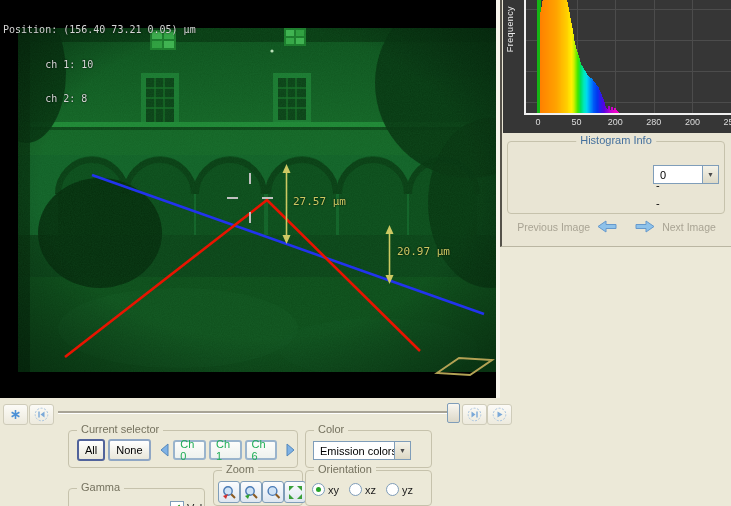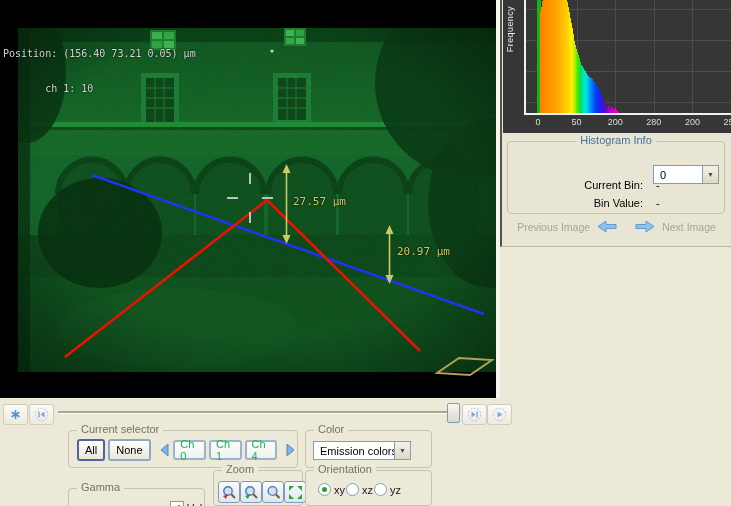--- a/index.html
+++ b/index.html
@@ -4,21 +4,21 @@
 <style>
   html,body{margin:0;padding:0;}
   #app{position:relative;width:731px;height:506px;background:#ece9d8;overflow:hidden;
        font-family:"Liberation Sans",sans-serif;font-size:11px;color:#1a1a1a;}
 
   
   #viewer{position:absolute;left:0;top:0;width:496px;height:398px;background:#000;overflow:hidden;}
   #scene{position:absolute;left:18px;top:28px;width:478px;height:344px;}
   #overlay-svg{position:absolute;left:0;top:0;width:496px;height:398px;pointer-events:none;}
   #readout{position:absolute;left:3px;top:1px;font-family:"DejaVu Sans Mono",monospace;
-           font-size:10px;line-height:11.5px;color:#d6d6d6;white-space:pre;text-shadow:0 0 2px #000;margin-top:24px;}
+           font-size:10px;line-height:11.5px;color:#d6d6d6;white-space:pre;text-shadow:0 0 2px #000;}
   .measure-label{position:absolute;font-family:"DejaVu Sans Mono",monospace;font-size:11px;
                  color:#cdc963;text-shadow:0 0 2px #000;}
   #splitter{position:absolute;left:496px;top:0;width:4px;height:398px;background:#f7f5ec;}
 
   
   #right-panel{position:absolute;left:500px;top:0;width:231px;height:247px;background:#e9e5d4;
                border-left:2px solid #55524a;border-bottom:1px solid #bab6a2;box-sizing:border-box;}
   #chart{position:absolute;left:1px;top:0;width:228px;height:133px;background:#363636;overflow:hidden;}
   .gridline{position:absolute;background:#4c4c4c;z-index:1;}
   .axis{position:absolute;background:#f0f0f0;z-index:3;}
@@ -179,20 +179,21 @@
         <polygon points="389.5,225 385.5,234 393.5,234" stroke="none"></polygon>
         <polygon points="389.5,284 385.5,275 393.5,275" stroke="none"></polygon>
       </g>
 
       <polygon points="437,373 459,358 492,360 470,375" fill="none" stroke="#b3a254" stroke-width="2"></polygon>
     </svg>
 
     <div id="readout">
       <div>Position: (156.40 73.21 0.05) μm</div>
       <div>       ch 1: 10</div>
+      <div>       ch 2: 8</div>
     </div>
 
     <div class="measure-label" style="left:293px;top:195px;">27.57 μm</div>
     <div class="measure-label" style="left:397px;top:245px;">20.97 μm</div>
   </div>
 
   <div id="splitter"></div>
 
   <div id="right-panel">
     <div id="chart">
@@ -397,25 +398,23 @@
 
     <div id="hist-info" class="groupbox">
       <span class="gb-title">Histogram Info</span>
       <div class="hi-row" style="top:13px;">
         <div class="dropdown" id="cc-dd" style="top:10px;">
           <span class="dd-text">0</span>
           <span class="dd-btn">▼</span>
         </div>
       </div>
       <div class="hi-row" style="top:35px;">
-        <span class="hi-label">Current Bin:</span>
         <span class="hi-value">-</span>
       </div>
       <div class="hi-row" style="top:53px;">
-        <span class="hi-label">Bin Value:</span>
         <span class="hi-value">-</span>
       </div>
     </div>
 
     <div id="nav-row">
       <span>Previous Image</span>
       <svg width="20" height="13">
         <polygon points="19,4.5 9,4.5 9,1 1,6.5 9,12 9,8.5 19,8.5" fill="#8ec2ea" stroke="#6699cc" stroke-width="1"></polygon>
       </svg>
       <span style="width:4px;"></span>
@@ -463,21 +462,21 @@
     <div class="hrow" style="position:absolute;left:8px;top:8px;gap:3px;">
       <div class="xp-btn" style="border-color:#51639b;">All</div>
       <div class="xp-btn">None</div>
       <div class="flat-arrow" style="margin-left:4px;">
         <svg width="12" height="16">
           <polygon points="10,2 3,8 10,14" fill="#7fb2e5" stroke="#5588bb" stroke-width="1"></polygon>
         </svg>
       </div>
       <div class="ch-btn">Ch 0</div>
       <div class="ch-btn">Ch 1</div>
-      <div class="ch-btn">Ch 4</div>
+      <div class="ch-btn">Ch 6</div>
       <div class="flat-arrow" style="margin-left:4px;">
         <svg width="12" height="16">
           <polygon points="2,2 9,8 2,14" fill="#7fb2e5" stroke="#5588bb" stroke-width="1"></polygon>
         </svg>
       </div>
     </div>
   </div>
 
   <div class="groupbox" style="left:305px;top:430px;width:125px;height:36px;">
     <span class="gb-title">Color</span>
@@ -524,21 +523,21 @@
             <polygon points="14,1 9,1 14,6"></polygon>
           <polygon points="1,14 1,9 6,14"></polygon>
             <polygon points="14,14 14,9 9,14"></polygon>
         </g>
       </svg>
     </div>
   </div>
 
   <div class="groupbox" style="left:305px;top:470px;width:125px;height:34px;">
     <span class="gb-title">Orientation</span>
-    <div class="hrow" style="position:absolute;left:12px;top:12px;gap:1px;">
+    <div class="hrow" style="position:absolute;left:6px;top:12px;gap:10px;">
       <span class="hrow">
         <span class="radio">
             <span class="dot"></span>
           </span>
         <span>xy</span>
       </span>
       <span class="hrow">
         <span class="radio"></span>
         <span>xz</span>
       </span>

